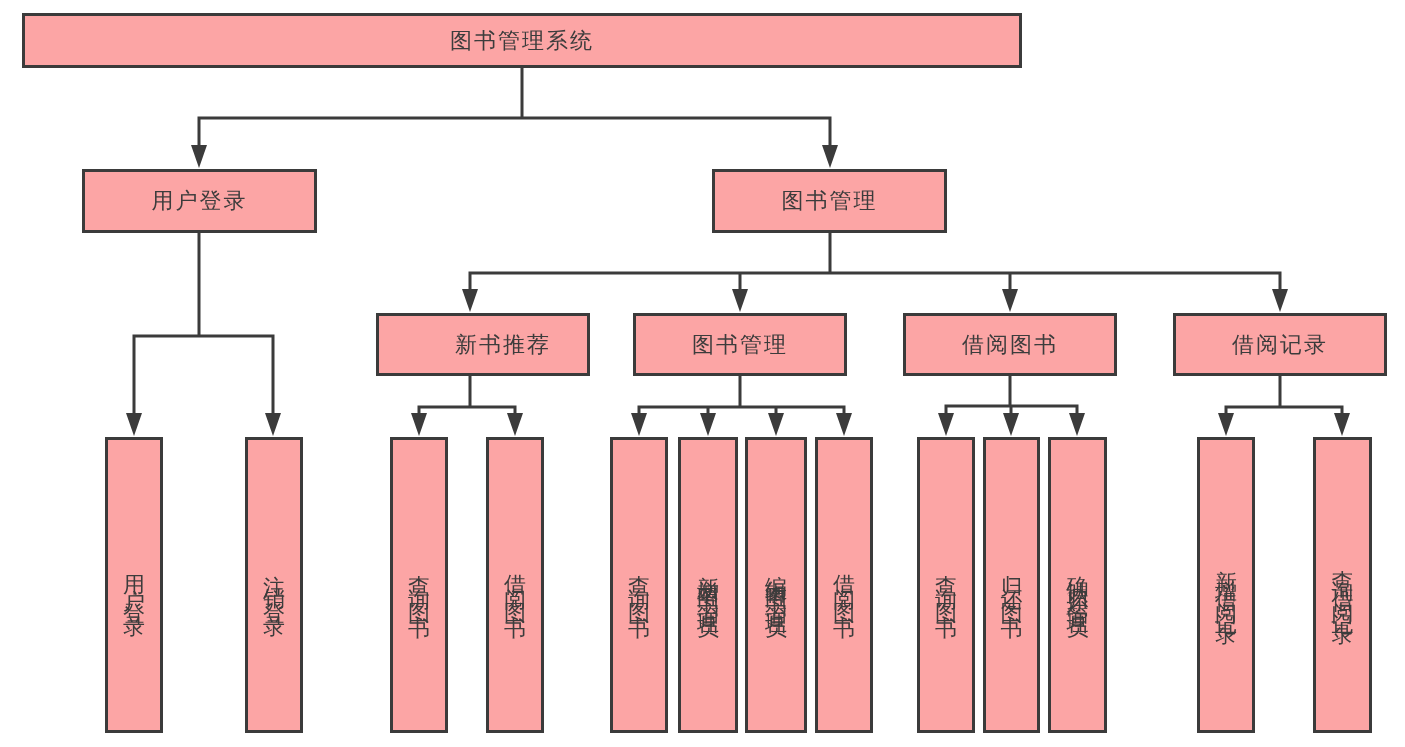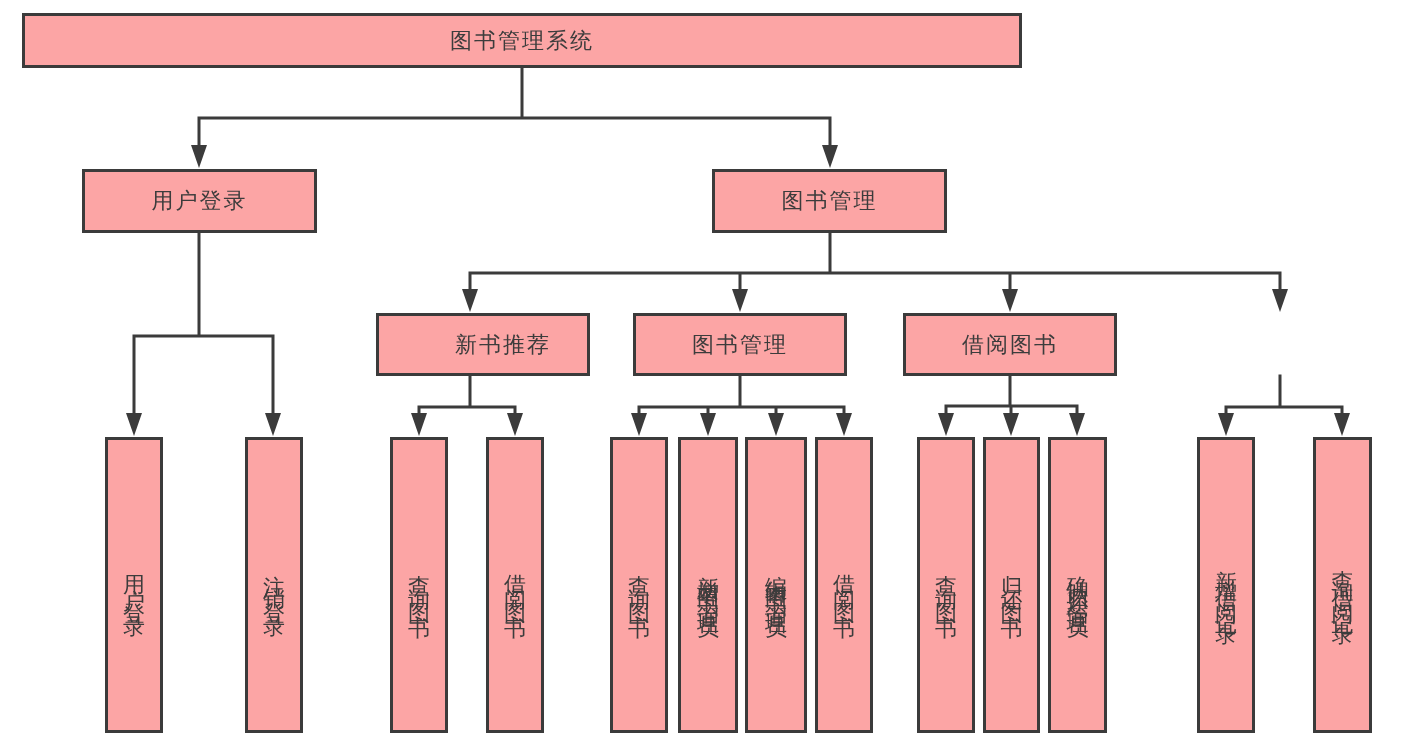--- a/index.html
+++ b/index.html
@@ -138,20 +138,23 @@
 
   <div class="node h-node lvl3" style="left:376px;padding-left:40px;">
     <span>新书推荐</span>
   </div>
   <div class="node h-node lvl3" style="left:633px;">
     <span>图书管理</span>
   </div>
   <div class="node h-node lvl3" style="left:903px;">
     <span>借阅图书</span>
   </div>
+  <div class="node h-node lvl3" style="left:1173px;">
+    <span>借阅记录</span>
+  </div>
 
   <div class="node leaf ls-lg" style="left:105px;">
     <span>用户登录</span>
   </div>
   <div class="node leaf ls-lg" style="left:245px;">
     <span>注销登录</span>
   </div>
   <div class="node leaf ls-lg" style="left:390px;">
     <span>查询图书</span>
   </div>

